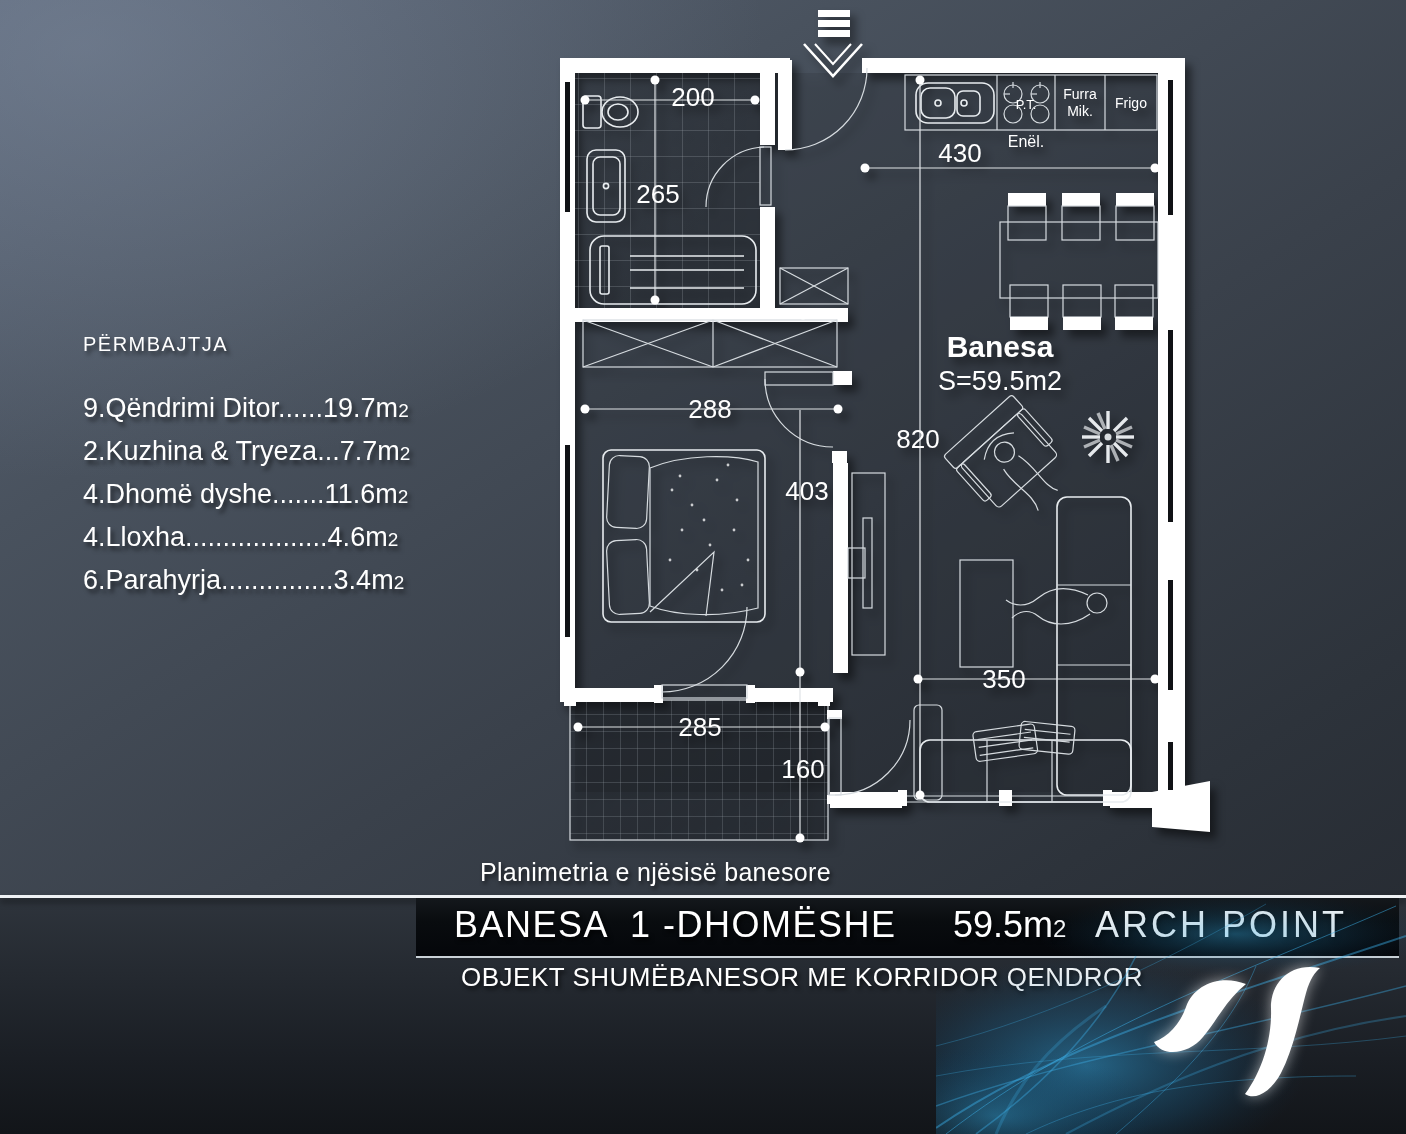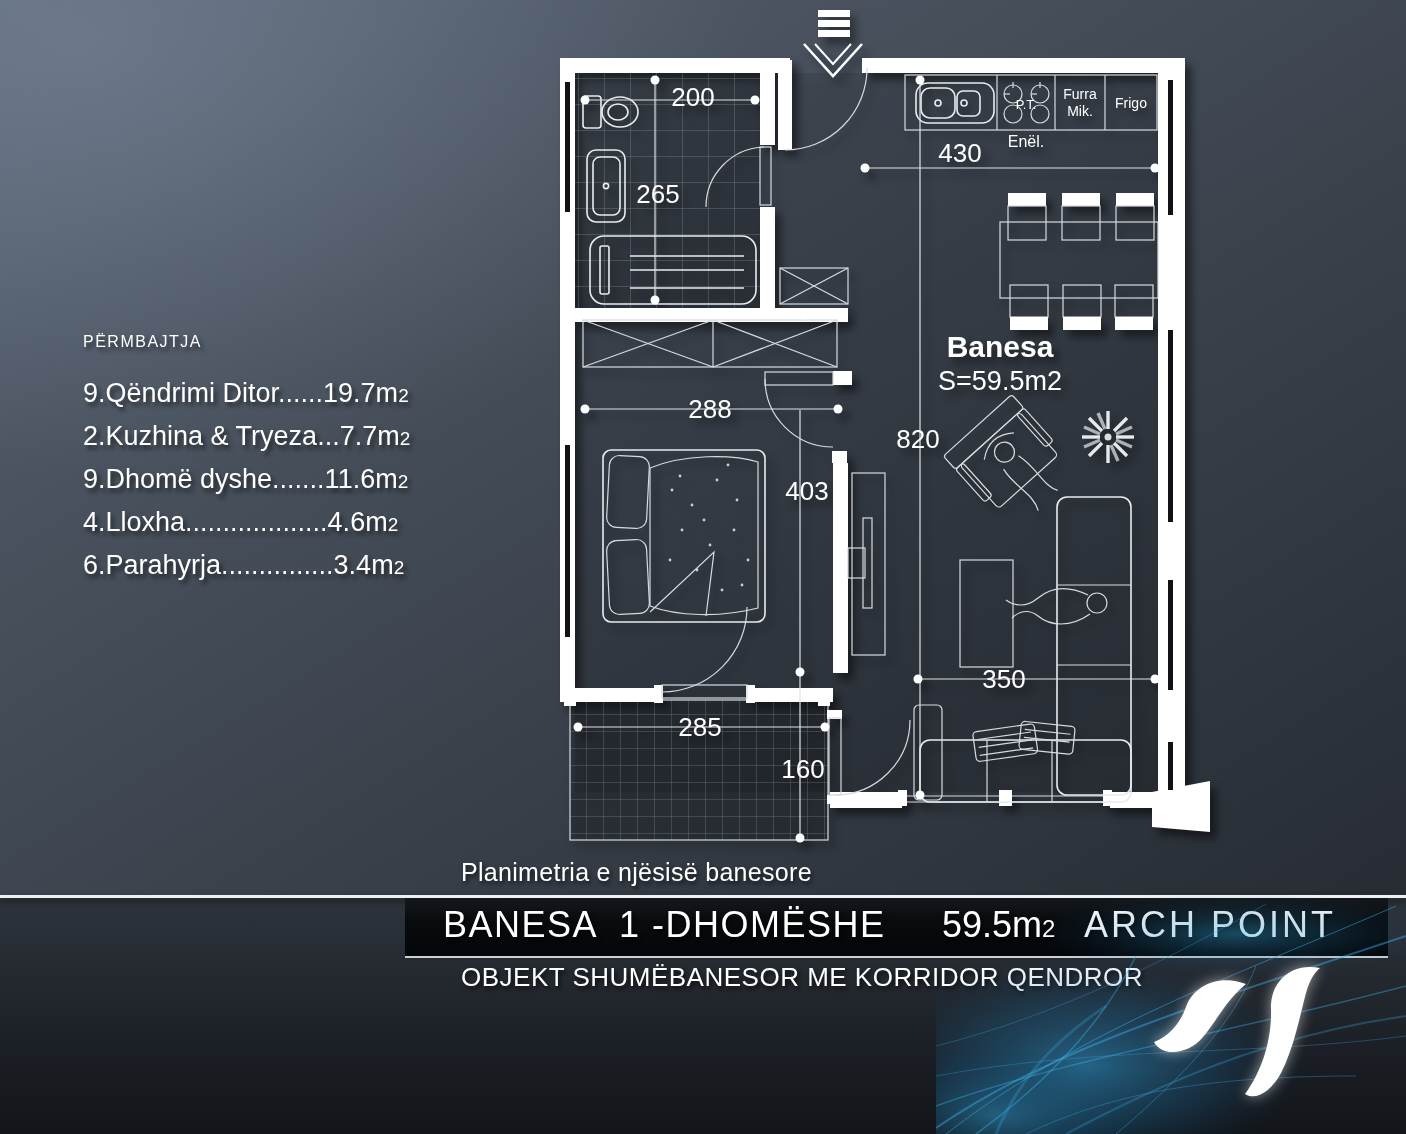--- a/index.html
+++ b/index.html
@@ -8,38 +8,38 @@
     background:
       radial-gradient(1100px 700px at 6% 4%, rgba(138,152,172,.40), rgba(0,0,0,0) 62%),
       linear-gradient(148deg,#5b6678 0%,#49525e 26%,#3a414b 52%,#2d333b 76%,#22262d 100%);
   }
   
   .bottom-zone{position:absolute;left:0;top:898px;width:1406px;height:236px;
     background:linear-gradient(180deg,#2e343c 0%,#242930 34%,#1a1e24 68%,#121519 100%);}
   .divider{position:absolute;left:0;top:895px;width:1406px;height:3px;background:#eef1f4;
     box-shadow:0 4px 6px rgba(0,0,0,.55);}
   
-  .band{position:absolute;left:405px;top:898px;width:983px;height:58px;
+  .band{position:absolute;left:416px;top:898px;width:983px;height:58px;
     background:linear-gradient(180deg,#14181c 0%,#090c0f 40%,#04060a 100%);
     border-bottom:2px solid #c9d1d7;}
   .band-inner{position:relative;width:100%;height:100%;}
   .band-title{position:absolute;left:38px;top:50%;transform:translateY(-54%);
     color:#fff;font-size:36px;letter-spacing:1.5px;white-space:pre;text-shadow:2px 3px 4px rgba(0,0,0,.8);}
   .band-area{position:absolute;left:537px;top:50%;transform:translateY(-54%);
     color:#fff;font-size:36px;white-space:pre;text-shadow:2px 3px 4px rgba(0,0,0,.8);}
   .band-brand{position:absolute;right:52px;top:50%;transform:translateY(-54%);
     color:#fff;font-size:36px;letter-spacing:3px;white-space:pre;text-shadow:2px 3px 4px rgba(0,0,0,.8);}
   .sub2{font-size:24px;}
   .subtitle{position:absolute;left:461px;top:962px;color:#fff;font-size:26px;letter-spacing:.5px;
     text-shadow:2px 3px 4px rgba(0,0,0,.7);}
-  .caption{position:absolute;left:461px;top:858px;color:#fff;font-size:25px;letter-spacing:.3px;
+  .caption{position:absolute;left:480px;top:858px;color:#fff;font-size:25px;letter-spacing:.3px;
     text-shadow:2px 3px 4px rgba(0,0,0,.6);}
   
   .legend{position:absolute;left:83px;top:333px;color:#fff;text-shadow:3px 4px 4px rgba(0,0,0,.55);}
-  .legend-title{font-size:16px;letter-spacing:1.5px;margin-bottom:22px;}
+  .legend-title{font-size:20px;letter-spacing:1.5px;margin-bottom:32px;}
   .lg-item{font-size:27px;line-height:40px;white-space:pre;}
   .lg-item .sub{font-size:19px;}
   
   .plan{position:absolute;left:552px;top:0;filter:drop-shadow(6px 7px 4px rgba(0,0,0,.5));}
   .plan text{fill:#ffffff;}
   .dimtxt{font-size:26px;}
   .smalltxt{font-size:14px;}
   .tinytxt{font-size:13px;}
   .eneltxt{font-size:16px;}
   .banesatxt{font-size:30px;font-weight:bold;}
@@ -60,21 +60,21 @@
 <body>
 
 <div class="stage">
 
   <div class="bottom-zone"></div>
 
   <div class="legend">
     <div class="legend-title">PËRMBAJTJA</div>
     <div class="lg-item"><span>9.Qëndrimi Ditor......19.7m</span><span class="sub">2</span></div>
     <div class="lg-item"><span>2.Kuzhina &amp; Tryeza...7.7m</span><span class="sub">2</span></div>
-    <div class="lg-item"><span>9.Dhomë dyshe.......11.6m</span><span class="sub">2</span></div>
+    <div class="lg-item"><span>4.Dhomë dyshe.......11.6m</span><span class="sub">2</span></div>
     <div class="lg-item"><span>4.Lloxha...................4.6m</span><span class="sub">2</span></div>
     <div class="lg-item"><span>6.Parahyrja...............3.4m</span><span class="sub">2</span></div>
   </div>
 
   <svg class="plan" width="660" height="860" viewBox="0 0 660 860">
     <defs>
       <pattern id="tile26" width="26" height="26" patternUnits="userSpaceOnUse">
         <path d="M26,0 L0,0 0,26" fill="none" stroke="#98a0a8" stroke-width="1" opacity="0.55"></path>
       </pattern>
       <pattern id="tile17" width="17" height="17" patternUnits="userSpaceOnUse">

